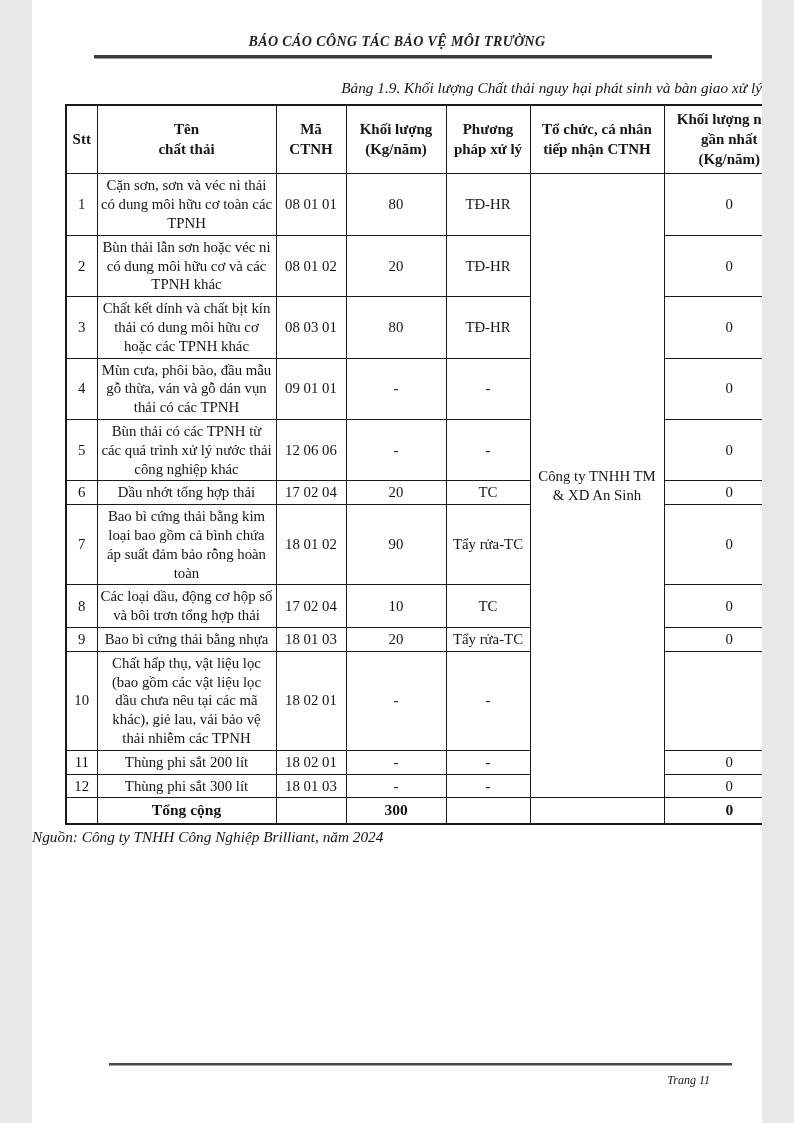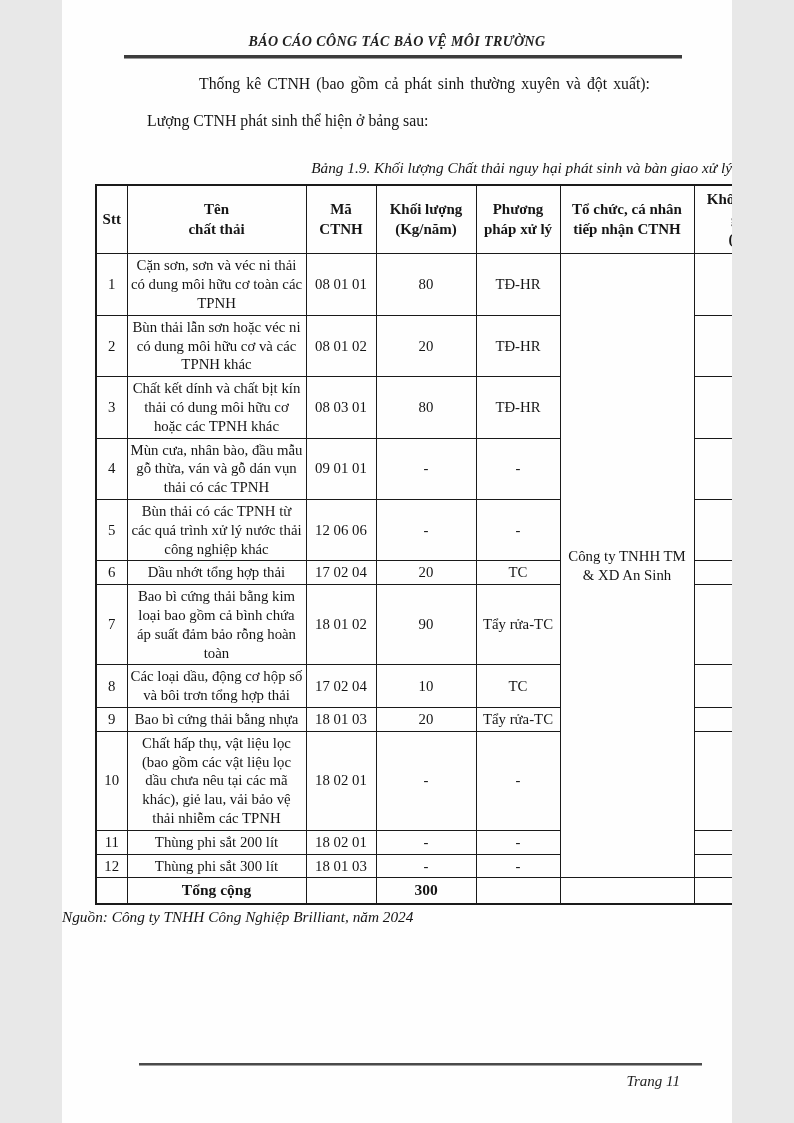--- a/index.html
+++ b/index.html
@@ -1,19 +1,19 @@
 <!DOCTYPE html>
 <html lang="vi"><head>
 <meta charset="utf-8">
 <style>
   * { margin: 0; padding: 0; box-sizing: border-box; }
   html, body { background: #e8e8e8; }
   .page {
     position: relative;
-    width: 670px;
+    width: 730px;
     height: 1123px;
     margin: 0 auto;
     background: #fefefe;
     font-family: "Liberation Serif", "DejaVu Serif", serif;
     color: #151515;
     overflow: hidden;
   }
   
   .hdr-title {
     padding-top: 34px;
@@ -90,33 +90,32 @@
     top: 1063px;
     height: 2px;
     border-top: 2px solid #4a4a4a;
     border-bottom: 1px solid #a0a0a0;
   }
   .ftr-page {
     position: absolute;
     top: 1073px;
     right: 52px;
     font-style: italic;
-    font-size: 15px;
+    font-size: 12px;
     color: #222;
   }
 </style>
 </head>
 <body>
 
 <div class="page">
 
   <div class="hdr-title">BÁO CÁO CÔNG TÁC BẢO VỆ MÔI TRƯỜNG</div>
   <div class="hdr-rule"></div>
 
-  <p class="intro-para">Thống kê CTNH (bao gồm cả phát sinh thường xuyên và đột xuất): Lượng CTNH phát sinh thể hiện ở bảng sau:</p>
   <div class="tbl-caption">Bảng 1.9. Khối lượng Chất thải nguy hại phát sinh và bàn giao xử lý</div>
 
   <table class="waste">
     <colgroup>
       <col style="width:31px">
         <col style="width:179px">
         <col style="width:70px">
       <col style="width:100px">
         <col style="width:84px">
         <col style="width:134px">
@@ -161,21 +160,21 @@
       <tr>
         <td>3</td>
         <td class="c-name">Chất kết dính và chất bịt kín thải có dung môi hữu cơ hoặc các TPNH khác</td>
         <td>08 03 01</td>
         <td>80</td>
         <td>TĐ-HR</td>
         <td>0</td>
       </tr>
       <tr>
         <td>4</td>
-        <td class="c-name">Mùn cưa, nhân bào, đầu mẫu gỗ thừa, ván và gỗ dán vụn thải có các TPNH</td>
+        <td class="c-name">Mùn cưa, phôi bào, đầu mẫu gỗ thừa, ván và gỗ dán vụn thải có các TPNH</td>
         <td>09 01 01</td>
         <td>-</td>
         <td>-</td>
         <td>0</td>
       </tr>
       <tr>
         <td>5</td>
         <td class="c-name">Bùn thải có các TPNH từ các quá trình xử lý nước thải công nghiệp khác</td>
         <td>12 06 06</td>
         <td>-</td>

